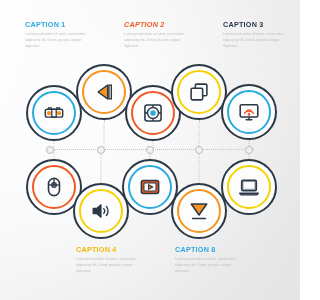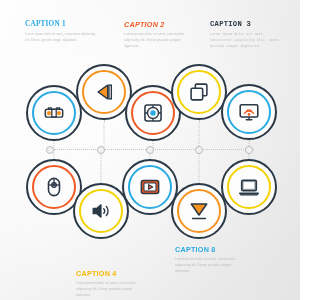--- a/index.html
+++ b/index.html
@@ -63,34 +63,34 @@
     display:flex;align-items:center;justify-content:center;
   }
   .glyph{width:22px;height:22px;display:block;}
 </style>
 </head>
 <body>
 
 <div id="stage">
 
   <div id="captions-layer">
-      <div class="caption" style="left: 25px; top: 21px; font-family: Liberation Serif, serif;">
+      <div class="caption" style="left: 25px; top: 21px;">
         <div class="c-title" style="color: rgb(41, 171, 226);">CAPTION 1</div>
         <div class="c-body" style="color: rgb(185, 188, 192);">Lorem ipsum dolor sit amet, consectetur adipiscing elit. Donec gravida congue dignissim.</div>
       </div>
       <div class="caption" style="left: 124px; top: 21px; font-style: italic;">
         <div class="c-title" style="color: rgb(241, 90, 36);">CAPTION 2</div>
         <div class="c-body" style="color: rgb(185, 188, 192);">Lorem ipsum dolor sit amet, consectetur adipiscing elit. Donec gravida congue dignissim.</div>
       </div>
-      <div class="caption" style="left: 210px; top: 21px; font-family: Liberation Mono, monospace;">
+      <div class="caption" style="left: 223px; top: 21px;">
         <div class="c-title" style="color: rgb(43, 57, 71);">CAPTION 3</div>
         <div class="c-body" style="color: rgb(185, 188, 192);">Lorem ipsum dolor sit amet, consectetur adipiscing elit. Donec gravida congue dignissim.</div>
       </div>
       <div class="caption" style="left: 76px; top: 246px;">
-        <div class="c-title" style="color: rgb(245, 184, 0); margin-top: 24px;">CAPTION 4</div>
+        <div class="c-title" style="color: rgb(245, 184, 0);">CAPTION 4</div>
         <div class="c-body" style="color: rgb(185, 188, 192);">Lorem ipsum dolor sit amet, consectetur adipiscing elit. Donec gravida congue dignissim.</div>
       </div>
       <div class="caption" style="left: 175px; top: 246px;">
         <div class="c-title" style="color: rgb(41, 171, 226);">CAPTION 8</div>
         <div class="c-body" style="color: rgb(185, 188, 192);">Lorem ipsum dolor sit amet, consectetur adipiscing elit. Donec gravida congue dignissim.</div>
       </div>
     </div>
 
   <div id="stems-layer">
       <div class="stem" style="left: 54px; top: 141px; height: 9px;"></div>

